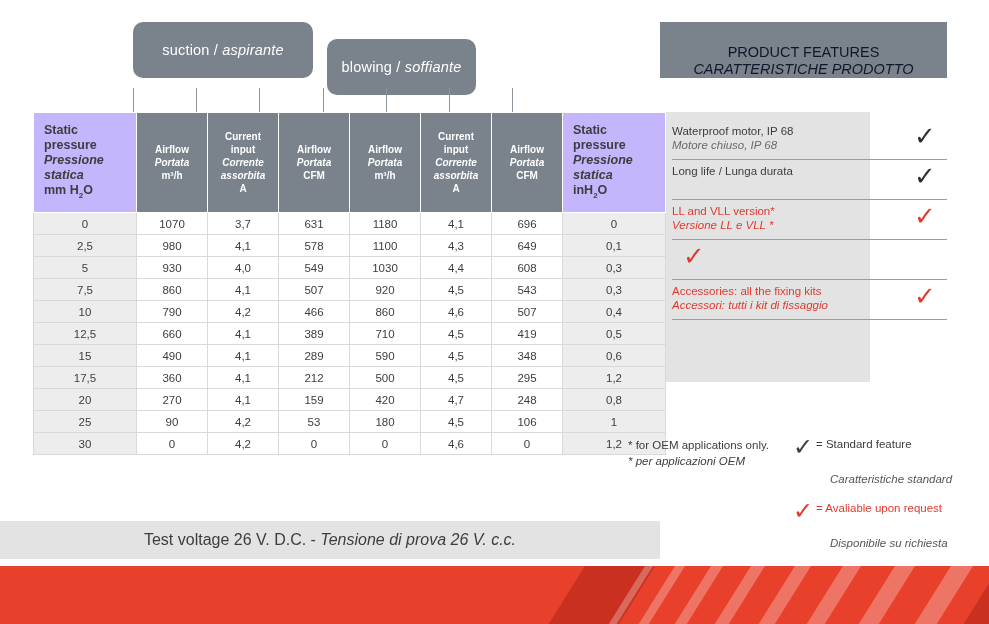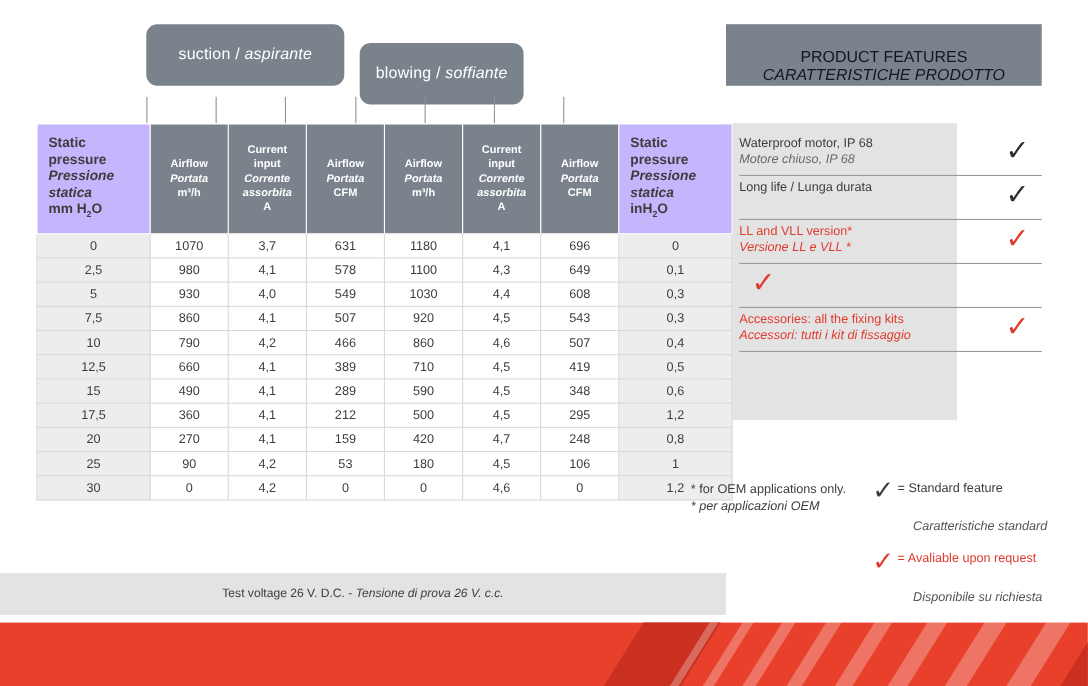--- a/index.html
+++ b/index.html
@@ -201,21 +201,21 @@
 
   
   #footer-bar {
     position: absolute;
     left: 0; top: 521px;
     width: 660px; height: 38px;
     background: #e3e3e3;
     display: flex;
     align-items: center;
     justify-content: center;
-    font-size: 11px;
+    font-size: 16px;
     color: #3d3d3d;
   }
   #footer-bar .f-it { font-style: italic; }
 
   
   #bottom-graphic {
     position: absolute;
     left: 0; top: 566px;
     width: 989px; height: 58px;
     background: #e8402a;

